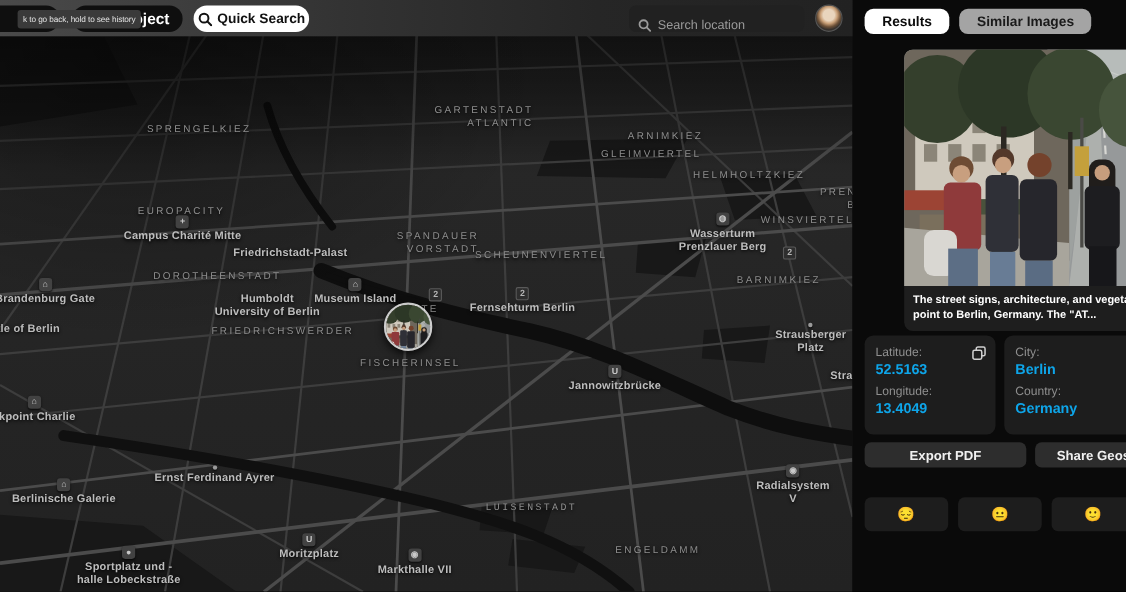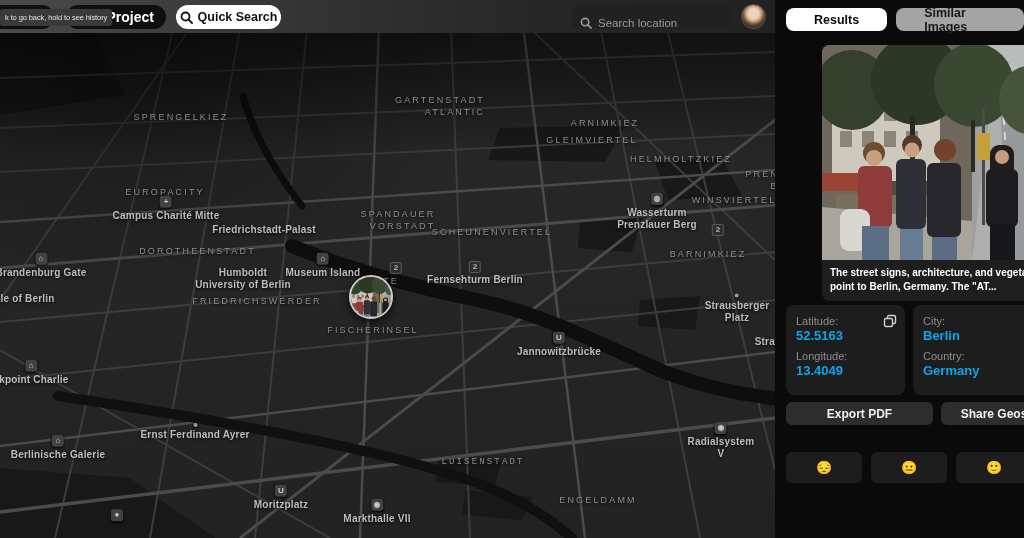--- a/index.html
+++ b/index.html
@@ -30,40 +30,40 @@
     border:2px solid rgba(235,235,235,.85); box-shadow:0 3px 8px rgba(0,0,0,.8); }
   .marker svg { display:block; }
 
   
   .topbar { position:absolute; left:0; top:0; width:775px; height:33px;
     background:linear-gradient(90deg,#4a4a4a,#333 40%,#262626 70%,#222); z-index:30; }
   .pill { position:absolute; top:5px; height:24px; background:#0f0f0f; border-radius:16px; }
   .back-pill { left:-16px; width:70px; }
   .project-pill { left:66px; width:100px; display:flex; align-items:center; justify-content:flex-end;
     padding-right:12px; color:#fff; font-size:14px; font-weight:700; }
-  .tooltip { position:absolute; left:0; top:9px; height:17px; background:#3a3a3a; border-radius:3px;
+  .tooltip { position:absolute; left:16px; top:9px; height:17px; background:#3a3a3a; border-radius:3px;
     color:#e2e2e2; font-size:7.5px; line-height:17px; padding:0 5px; white-space:nowrap;
     letter-spacing:-.1px; z-index:2; }
   .quick-search { position:absolute; left:176px; top:5px; width:105px; height:24px; background:#fff;
     border-radius:16px; display:flex; align-items:center; justify-content:center; gap:5px;
     color:#111; font-size:12.5px; font-weight:700; cursor:pointer; }
   .search-box { position:absolute; left:572px; top:5px; width:159px; height:24px; background:#212121;
     border-radius:6px; display:flex; align-items:flex-end; gap:6px; padding:0 8px; }
   .search-box input { background:transparent; border:none; outline:none; color:#b5b5b5;
     font-size:11.5px; width:120px; font-family:inherit; }
   .search-box input::placeholder { color:#9a9a9a; }
   .avatar { position:absolute; left:741px; top:4px; width:25px; height:25px; border-radius:50%;
     background:radial-gradient(circle at 50% 38%, #e9d5bd 0 28%, #c9a078 42%, #6d5138 58%, #35302c 72%, #4b463f 100%);
     border:1px solid #555; cursor:pointer; }
 
   
   .panel { position:absolute; left:775px; top:0; width:249px; height:538px; background:#0a0a0a;
     overflow:hidden; }
   .tabs { position:absolute; left:11px; top:8px; display:flex; gap:9px; }
-  .tab { height:23px; padding:0 28px; border-radius:8px; font-size:12.5px; font-weight:700;
+  .tab { height:23px; padding:0 16px; border-radius:8px; font-size:12.5px; font-weight:700;
     display:flex; align-items:center; cursor:pointer; background:#a4a4a4; color:#1a1a1a; }
   .tab.active { background:#fff; color:#0a0a0a; }
   .photo-card { position:absolute; left:11px; top:45px; width:261px;margin-left:36px; }
   .photo-svg { display:block; border-radius:8px 8px 0 0; }
   .caption { width:238px; background:#1e1e1e; border-radius:0 0 8px 8px; padding:6px 8px 8px;
     color:#fff; font-size:10px; font-weight:700; line-height:1.35; cursor:pointer; }
   .cards { position:absolute; left:11px; top:305px; display:flex; gap:8px; }
   .card { width:119px; height:90px; background:#1d1d1d; border-radius:8px; padding:10px 10px;
     position:relative; }
   .f-label { color:#8f8f8f; font-size:11px; }
@@ -280,20 +280,22 @@
         <div class="poi" style="left: 195px; top: 433px;">
           <div class="poi-icon dot"></div>
           <div class="poi-label">Ernst Ferdinand Ayrer</div>
         </div>
         <div class="poi" style="left: 58px; top: 449px;">
           <div class="poi-icon">⌂</div>
           <div class="poi-label">Berlinische Galerie</div>
         </div>
         <div class="poi" style="left: 117px; top: 517px;">
           <div class="poi-icon">●</div>
+          <div class="poi-label">Sportplatz und -
+halle Lobeckstraße</div>
         </div>
         <div class="poi" style="left: 657px; top: 214px;">
           <div class="poi-icon">◍</div>
           <div class="poi-label">Wasserturm
 Prenzlauer Berg</div>
         </div>
         <div class="road-badge" style="left: 396px; top: 268px;">2</div>
         <div class="road-badge" style="left: 475px; top: 267px;">2</div>
         <div class="road-badge" style="left: 718px; top: 230px;">2</div>
       </div>

